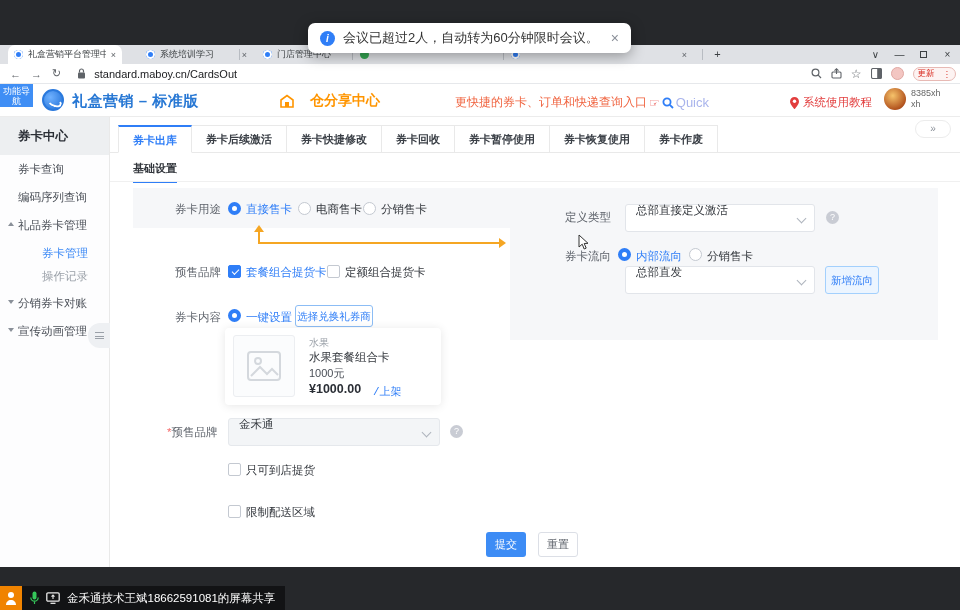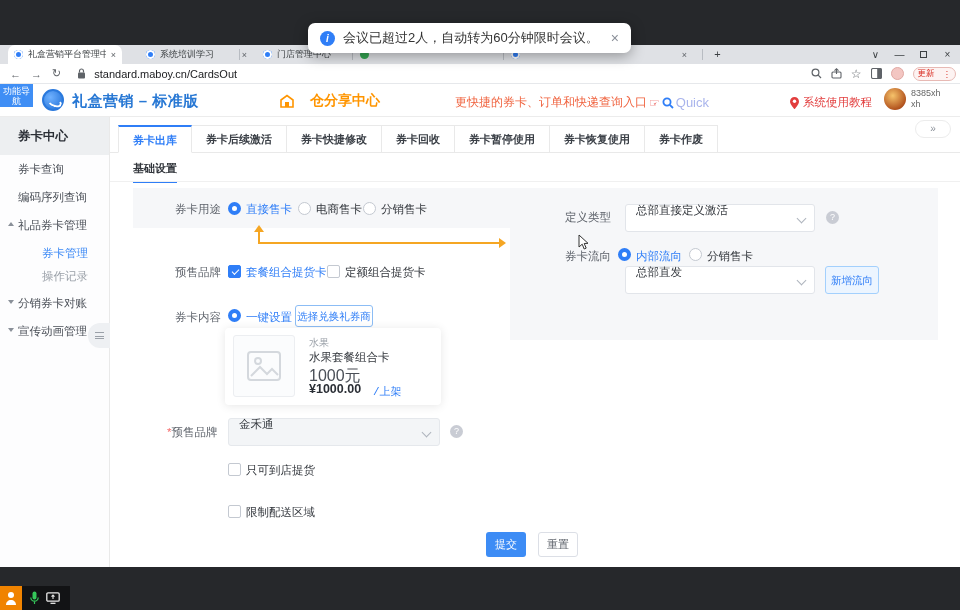--- a/index.html
+++ b/index.html
@@ -142,21 +142,21 @@
     border-bottom:5px solid transparent; border-left:7px solid #f5a623; }
   .cursor { position:absolute; left:445px; top:46px; }
 
   
   .pcard { position:absolute; left:92px; top:140px; width:216px; height:77px; background:#fff;
     border-radius:4px; box-shadow:0 1px 10px rgba(0,0,0,.10); }
   .pimg { position:absolute; left:8px; top:7px; width:62px; height:62px; background:#fbfcfd;
     border:1px solid #eceef1; border-radius:3px; display:flex; align-items:center; justify-content:center; }
   .ptag { position:absolute; left:84px; top:8px; font-size:10px; color:#9aa0a8; }
   .pname { position:absolute; left:84px; top:22px; font-size:11.5px; color:#33373d; }
-  .pspec { position:absolute; left:84px; top:38px; font-size:16px; color:#4a4f57; }
+  .pspec { position:absolute; left:84px; top:38px; font-size:11px; color:#4a4f57; }
   .pprice { position:absolute; left:84px; top:54px; font-size:12.5px; font-weight:bold; color:#2b2f36; }
   .pstatus { position:absolute; left:148px; top:56px; font-size:11px; color:#2f7ef7;font-family:Liberation Mono, monospace; }
 
   .req { color:#f56c6c; }
   .btn-submit { position:absolute; left:353px; top:344px; width:40px; height:25px; background:#3d8cf5;
     border-radius:3px; color:#fff; font-size:11px; text-align:center; line-height:25px; }
   .btn-reset { position:absolute; left:405px; top:344px; width:40px; height:25px; background:#fff;
     border:1px solid #dcdfe6; border-radius:3px; color:#5f646c; font-size:11px; text-align:center;
     line-height:23px; }
 
@@ -422,14 +422,15 @@
     <svg width="9" height="14" viewBox="0 0 9 14">
       <rect x="2.5" y="0.5" width="4" height="8" rx="2" fill="#35c75a"></rect>
       <path d="M0.8 6.5a3.7 3.7 0 0 0 7.4 0" fill="none" stroke="#35c75a" stroke-width="1.2"></path>
       <line x1="4.5" y1="10.5" x2="4.5" y2="13" stroke="#35c75a" stroke-width="1.2"></line>
     </svg>
     <svg width="14" height="12" viewBox="0 0 14 12">
       <rect x="0.8" y="0.8" width="12.4" height="8.4" rx="1.2" fill="none" stroke="#e8e8e8" stroke-width="1.3"></rect>
       <line x1="4.5" y1="11.3" x2="9.5" y2="11.3" stroke="#e8e8e8" stroke-width="1.3"></line>
       <path d="M7 7V3.4M5.5 4.6L7 3l1.5 1.6" fill="none" stroke="#e8e8e8" stroke-width="1.1"></path>
     </svg>
+    <span class="share-text">金禾通技术王斌18662591081的屏幕共享</span>
   </div>
 </div>
 
 </body></html>

